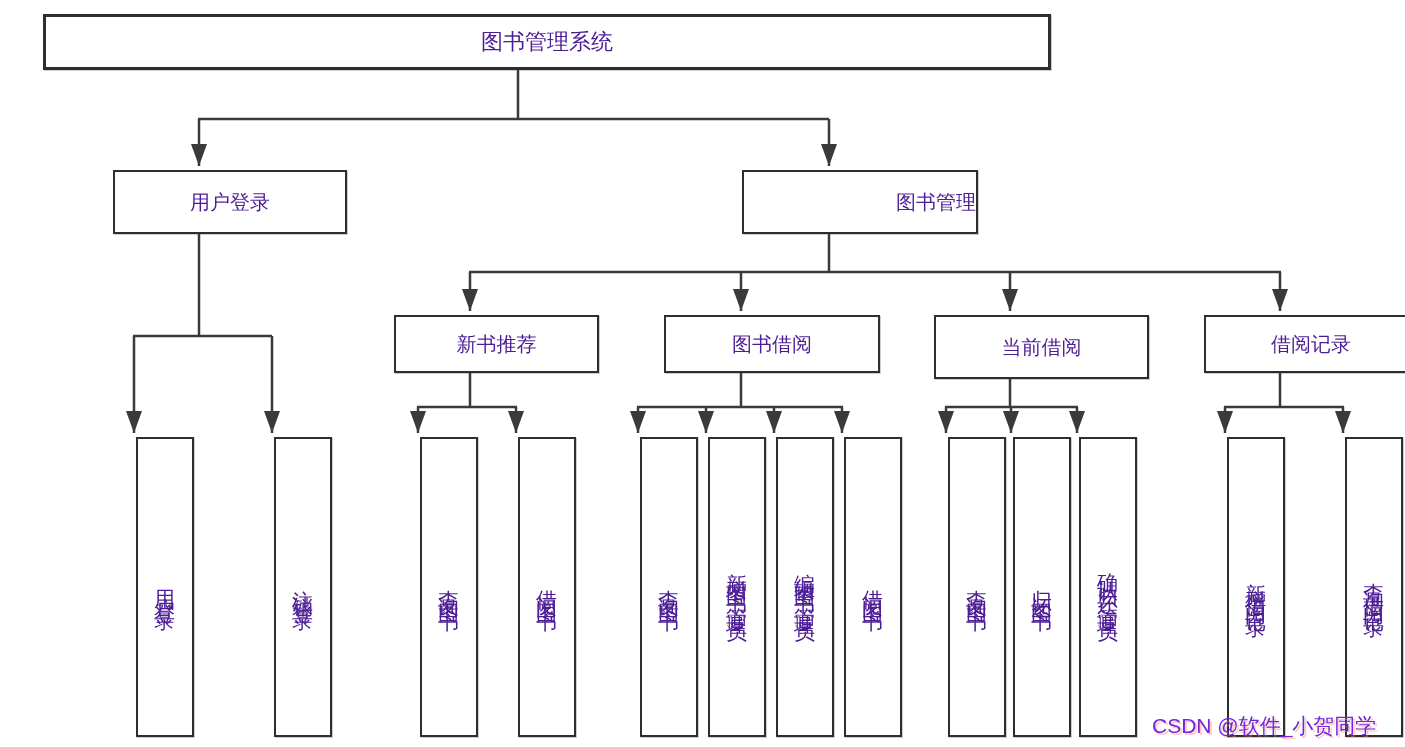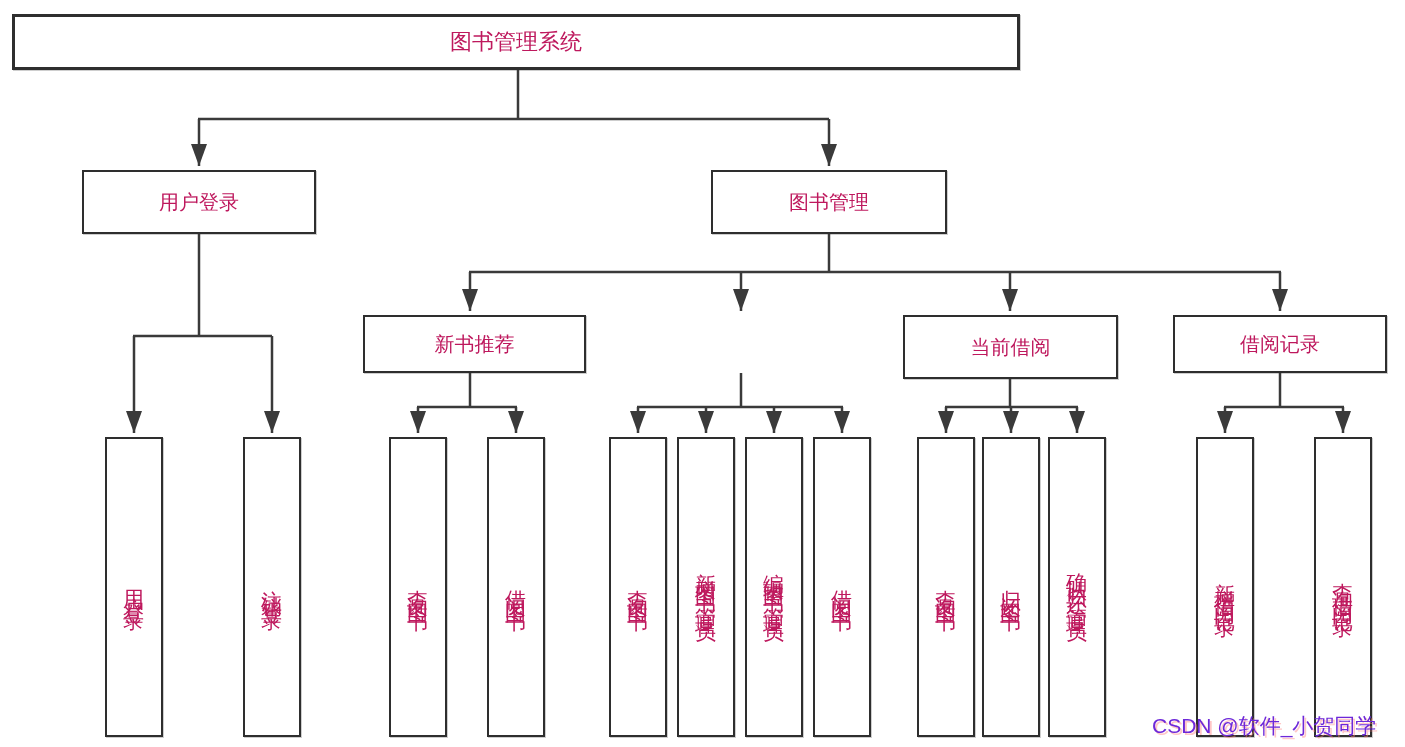--- a/index.html
+++ b/index.html
@@ -13,24 +13,25 @@
   }
   .wires { position: absolute; left: 0; top: 0; z-index: 1; }
   .node {
     position: absolute;
     box-sizing: border-box;
     background: #ffffff;
     border: 2px solid #2e2e2e;
     display: flex;
     align-items: center;
     justify-content: center;
-    color: #be185d;
+    color: #4c1d95;
     font-size: 20px;
     z-index: 2;
     box-shadow: 1px 1px 0 rgba(60,60,60,0.25);
+    margin-left: 31px;
   }
   .node.root { border-width: 3px; font-size: 22px; }
   .node .vtext {
     writing-mode: vertical-rl;
     text-orientation: mixed;
     letter-spacing: 7px;
     line-height: 1;
     font-size: 21px;
     white-space: nowrap;
   }
@@ -100,26 +101,29 @@
     </g>
   </svg>
 
   <div class="node root" style="left:12px; top:14px; width:1008px; height:56px;">
     <span>图书管理系统</span>
   </div>
 
   <div class="node" style="left:82px; top:170px; width:234px; height:64px;">
     <span>用户登录</span>
   </div>
-  <div class="node" style="left:711px; top:170px; width:236px; height:64px;">
+  <div class="node" style="left:711px; top:170px; width:236px; height:64px;justify-content:flex-end;">
     <span>图书管理</span>
   </div>
 
-  <div class="node" style="left:363px; top:315px; width:223px; height:58px;">
+  <div class="node" style="left:363px; top:315px; width:205px; height:58px;">
     <span>新书推荐</span>
+  </div>
+  <div class="node" style="left:633px; top:315px; width:216px; height:58px;">
+    <span>图书借阅</span>
   </div>
   <div class="node" style="left:903px; top:315px; width:215px; height:64px;">
     <span>当前借阅</span>
   </div>
   <div class="node" style="left:1173px; top:315px; width:214px; height:58px;">
     <span>借阅记录</span>
   </div>
 
   <div class="node leaf" style="left:105px; top:437px; width:58px; height:300px;">
     <span class="vtext">用户登录</span>

